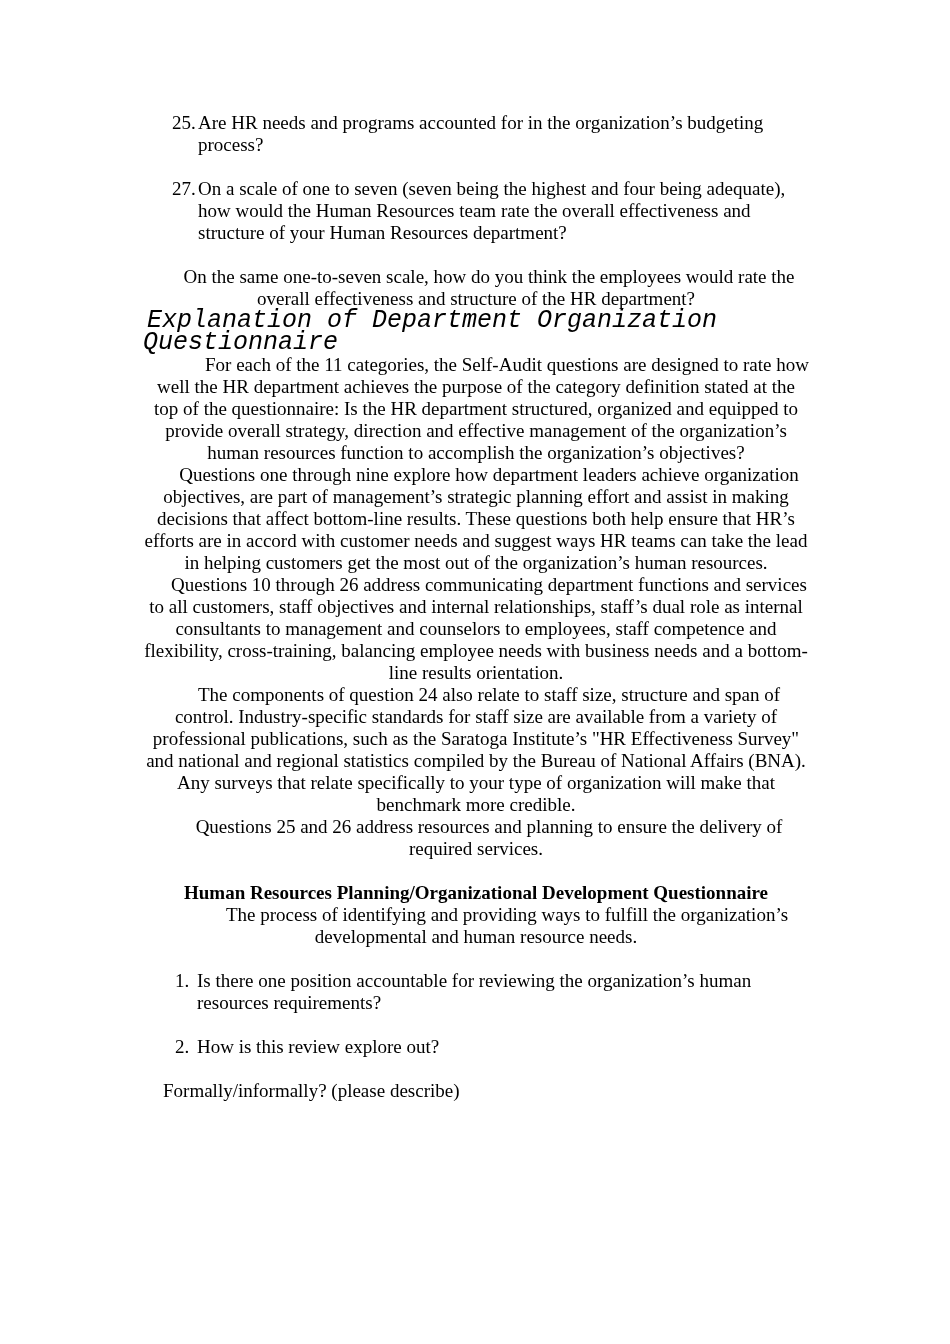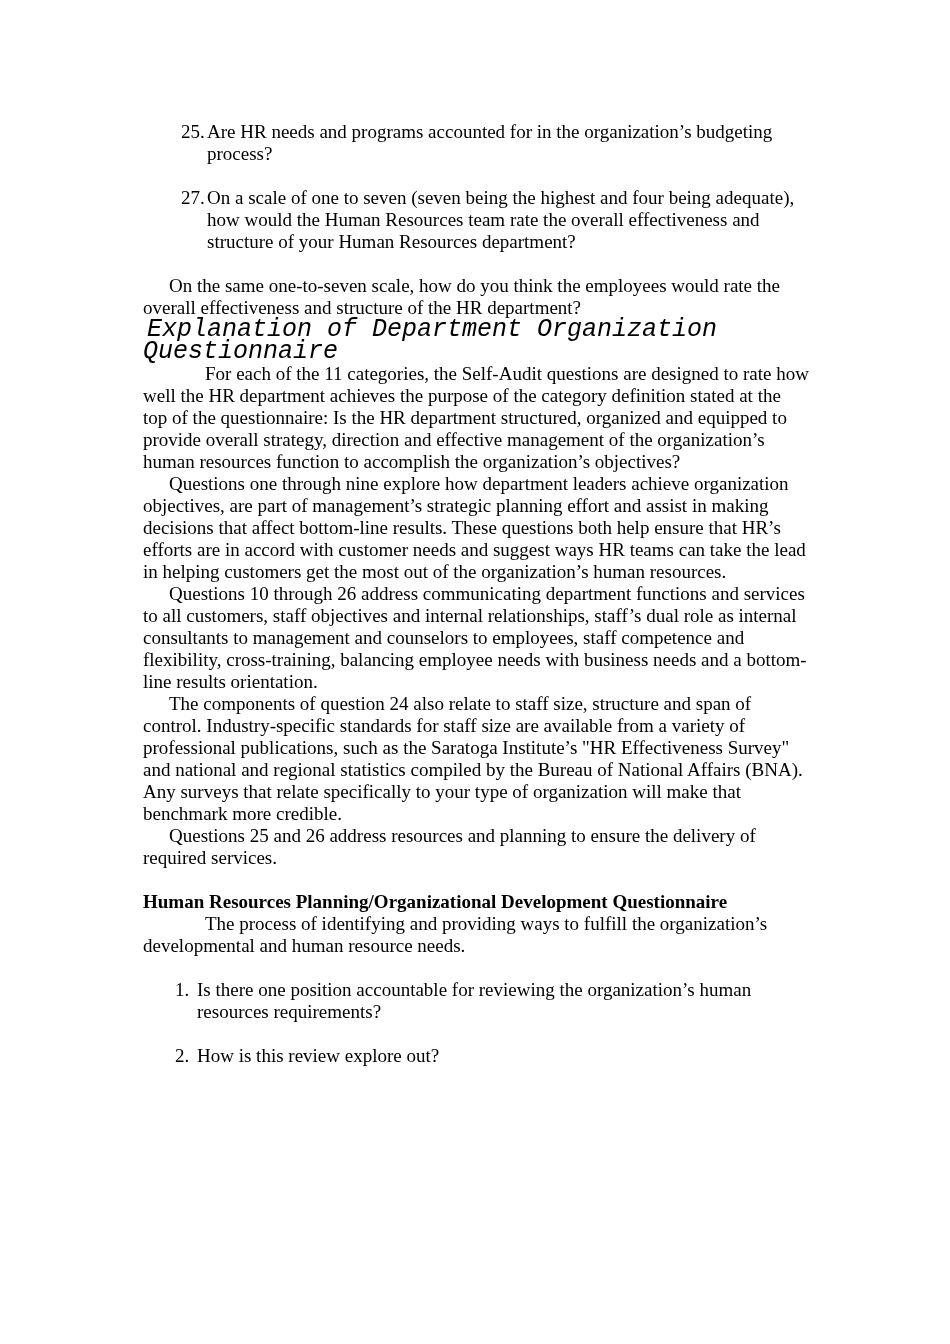--- a/index.html
+++ b/index.html
@@ -23,21 +23,21 @@
     box-sizing: border-box;
     padding: 112px 142px 0 143px;
   }
   .content {
     width: 666px;
   }
 
   
   ol.qlist {
     list-style: none;
-    margin: 9px;
+    margin: 0;
     padding: 0;
   }
   ol.qlist > li {
     position: relative;
     padding-left: 55px;
     margin: 0 0 22px 0;
     font-size: 19px;
     line-height: 22px;
     text-align: left;
   }
@@ -50,21 +50,21 @@
   }
   ol.qlist > li.tight-last {
     margin-bottom: 19px;
   }
 
   
   p.body {
     margin: 0;
     font-size: 19px;
     line-height: 22px;
-    text-align: left;
+    text-align: center;
     text-indent: 0;
   }
   p.body.hang {
     text-indent: 26px;
   }
   p.body.tab {
     text-indent: 62px;
   }
   p.italic-head {
     margin: 0;
@@ -74,21 +74,21 @@
     text-indent: 4px;
     font-family: Liberation Mono, monospace;
   }
 
   
   h2.section-heading {
     margin: 0;
     font-size: 19px;
     line-height: 22px;
     font-weight: bold;
-    text-align: left;
+    text-align: center;
   }
   .gap-before-heading { height: 22px; }
 
   
   ol.qlist2 {
     list-style: none;
     margin: 0;
     padding: 0;
   }
   ol.qlist2 > li {
@@ -149,15 +149,16 @@
 
     <ol class="qlist2">
       <li>
         <span class="num">1.</span><span>Is there one position accountable for reviewing the organization’s human resources requirements?</span>
       </li>
       <li>
         <span class="num">2.</span><span>How is this review explore out?</span>
       </li>
     </ol>
 
+    <p class="trailing">Formally/informally? (please describe)</p>
 
   </div>
 </div>
 
 </body></html>

